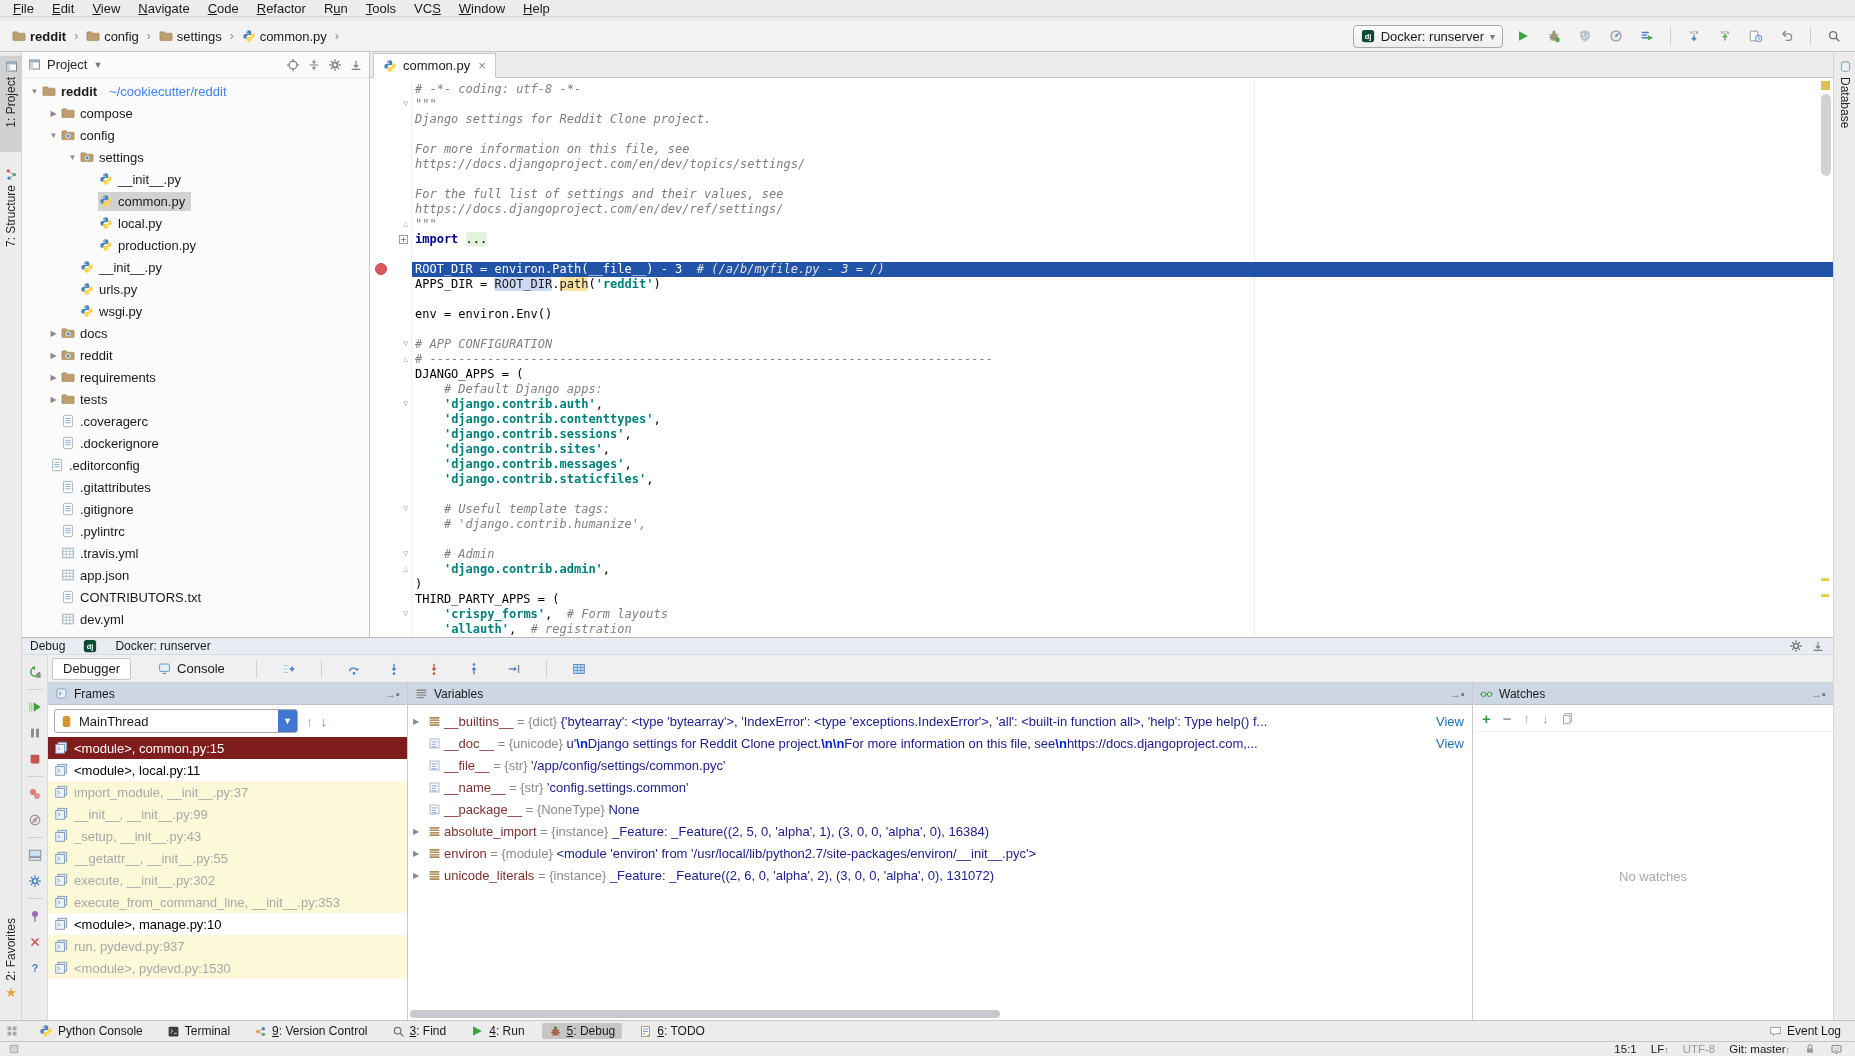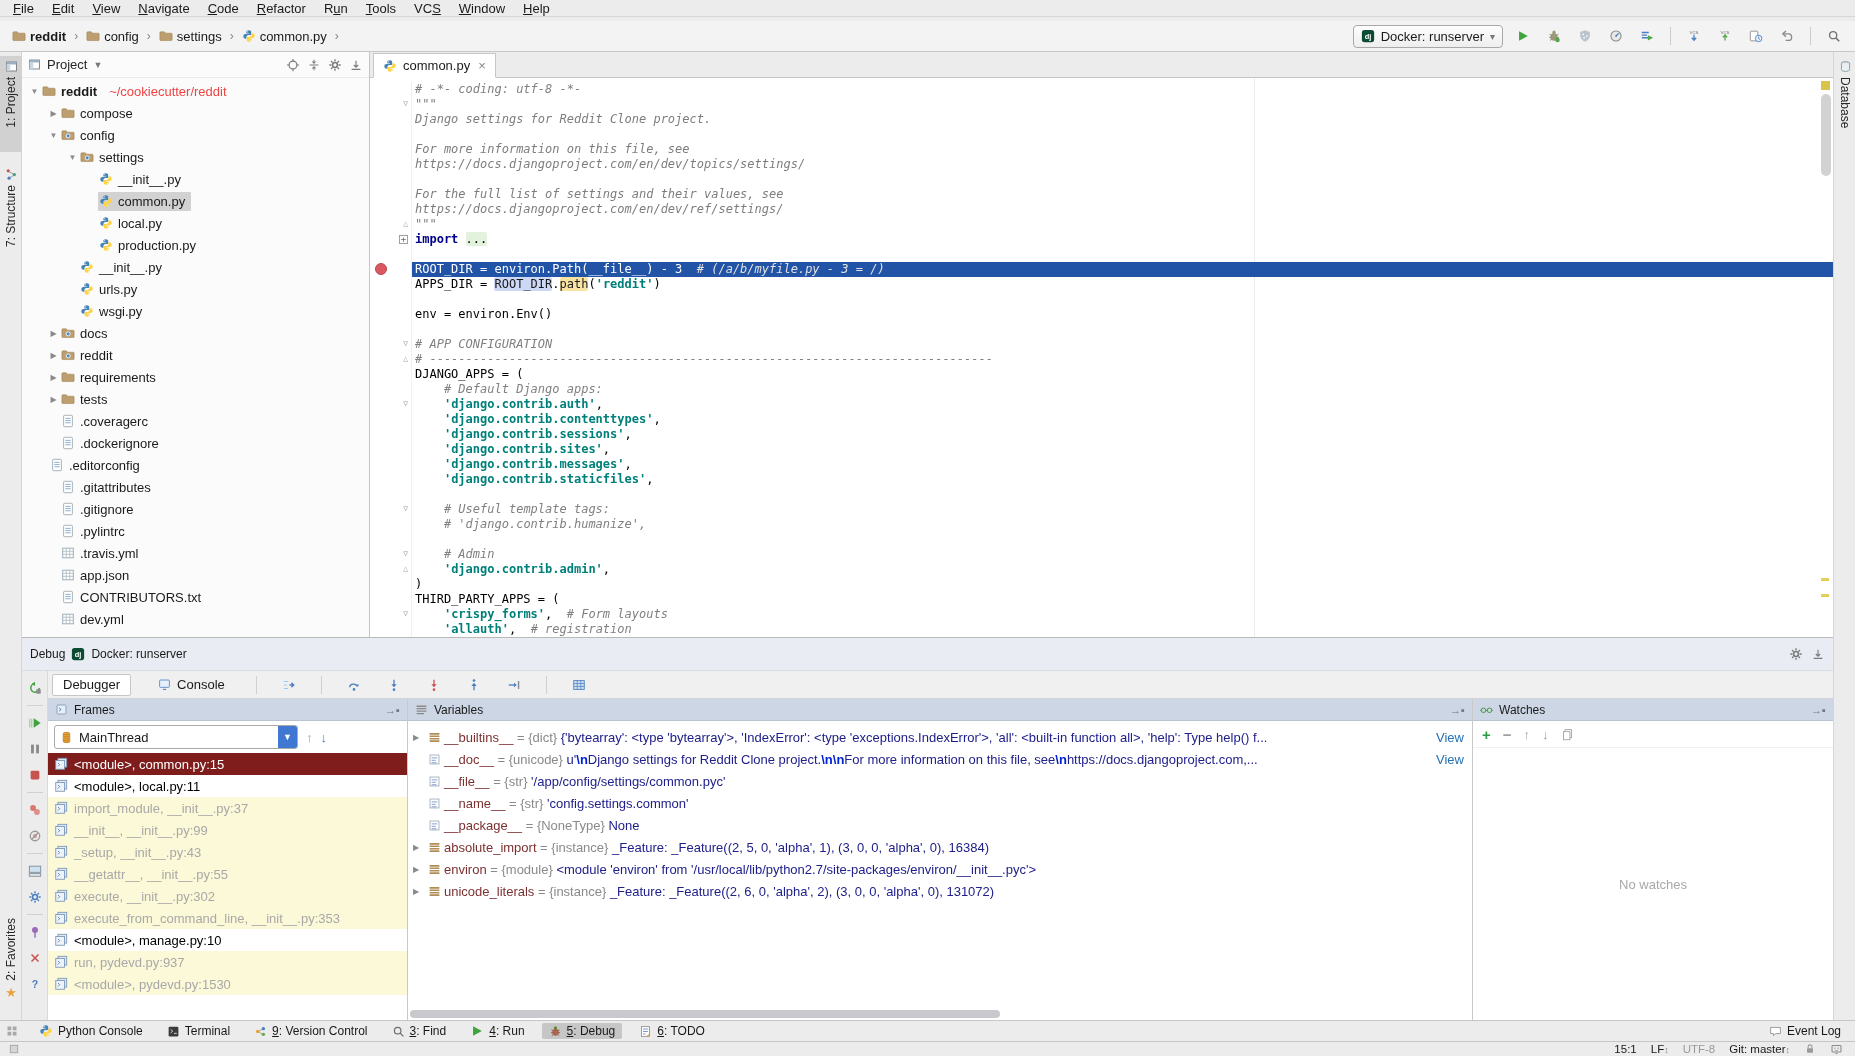--- a/index.html
+++ b/index.html
@@ -36,21 +36,21 @@
 
 .proj{width:348px;flex:none;background:#fbfbfb;border-right:1px solid #c6c6c6;display:flex;flex-direction:column}
 .proj-head{height:26px;display:flex;align-items:center;padding:0 6px;gap:6px;font-size:13px;color:#262626;border-bottom:1px solid #eaeaea}
 .proj-head .ph-dd{color:#777;font-size:9px}
 .proj-head .ph-icons{margin-left:auto;display:flex;align-items:center;gap:7px}
 .tree{flex:1;overflow:hidden;padding-top:2px}
 .trow{height:22px;display:flex;align-items:center;font-size:13px;white-space:nowrap}
 .trow .arrow{width:13px;flex:none;font-size:8px;color:#8a8a8a;text-align:center}
 .trow .rowin{display:flex;align-items:center;gap:5px;padding:2px 6px 2px 1px;border-radius:1px}
 .trow.sel .rowin{background:#d2d2d2}
-.trow .suffix{color:#ef4444;margin-left:6px}
+.trow .suffix{color:#3b82f6;margin-left:6px}
 .trow.bold .lbl{font-weight:bold}
 
 .editor{flex:1;min-width:0;background:#fff;display:flex;flex-direction:column;position:relative}
 .tabbar{height:26px;background:#ececec;border-bottom:1px solid #c6c6c6;display:flex;align-items:flex-end;padding-left:3px}
 .tab{height:25px;margin-bottom:-1px;background:#fff;border:1px solid #c6c6c6;border-bottom:1px solid #fff;display:flex;align-items:center;gap:6px;padding:0 9px;font-size:13px}
 .tclose{color:#888;font-size:13px;margin-left:2px}
 .code{flex:1;position:relative;font-family:"DejaVu Sans Mono",monospace;font-size:12px;line-height:15px;overflow:hidden;padding-top:4px}
 .marginline{position:absolute;left:884px;top:0;bottom:0;width:1px;background:#ececec;z-index:0}
 .cl{display:flex;height:15px;white-space:pre;position:relative;z-index:1}
 .gut{width:42px;flex:none;position:relative;border-right:1px solid #f0f0f0}
@@ -67,21 +67,21 @@
 .cs-f2{background:#e2f2dd;color:#000;border-radius:2px}
 .cs-xp{color:#fff}
 .cs-xc{color:#e0e0e0;font-style:italic}
 .cs-hu{background:#ccd8f6;border-radius:2px}
 .cs-hy{background:#f8e3a0;border-radius:2px}
 .sbthumb{position:absolute;right:2px;top:16px;width:10px;height:82px;background:#d2d2d2;border-radius:5px;z-index:2}
 .estripe{position:absolute;right:3px;top:3px;width:9px;height:9px;background:#d9c34a;z-index:2}
 .etick{position:absolute;right:4px;width:8px;height:3px;background:#e3cf57;z-index:2}
 
 .debug{flex:1;display:flex;flex-direction:column;border-top:1px solid #b9b9b9;background:#f2f2f2;min-height:0}
-.dbg-head{height:17px;display:flex;align-items:center;gap:6px;padding:16px 8px;font-size:12px;background:#e9ecf2;border-bottom:1px solid #d8dce2}
+.dbg-head{height:17px;display:flex;align-items:center;gap:18px;padding:0 8px;font-size:12px;background:#e9ecf2;border-bottom:1px solid #d8dce2}
 .dbg-head .hicons{margin-left:auto;display:flex;gap:8px;align-items:center}
 .dbg-body{flex:1;display:flex;min-height:0}
 .dbg-toolcol{width:26px;flex:none;background:#ececec;border-right:1px solid #d9d9d9;display:flex;flex-direction:column;align-items:center;padding-top:4px}
 .dtc{width:22px;height:22px;display:flex;align-items:center;justify-content:center;margin:2px 0}
 .dtc-sep{width:16px;height:1px;background:#d0d0d0;margin:4px 0}
 .dbg-main{flex:1;display:flex;flex-direction:column;min-width:0}
 .dbg-tabs{height:28px;background:#f0f0f0;border-bottom:1px solid #d4d4d4;display:flex;align-items:center;padding-left:4px;gap:16px}
 .dtab{height:22px;display:flex;align-items:center;gap:6px;padding:0 10px;font-size:13px;border:1px solid transparent}
 .dtab.selected{background:#fff;border-color:#c6c6c6;border-radius:2px}
 .stepic{width:24px;height:22px;display:flex;align-items:center;justify-content:center}

